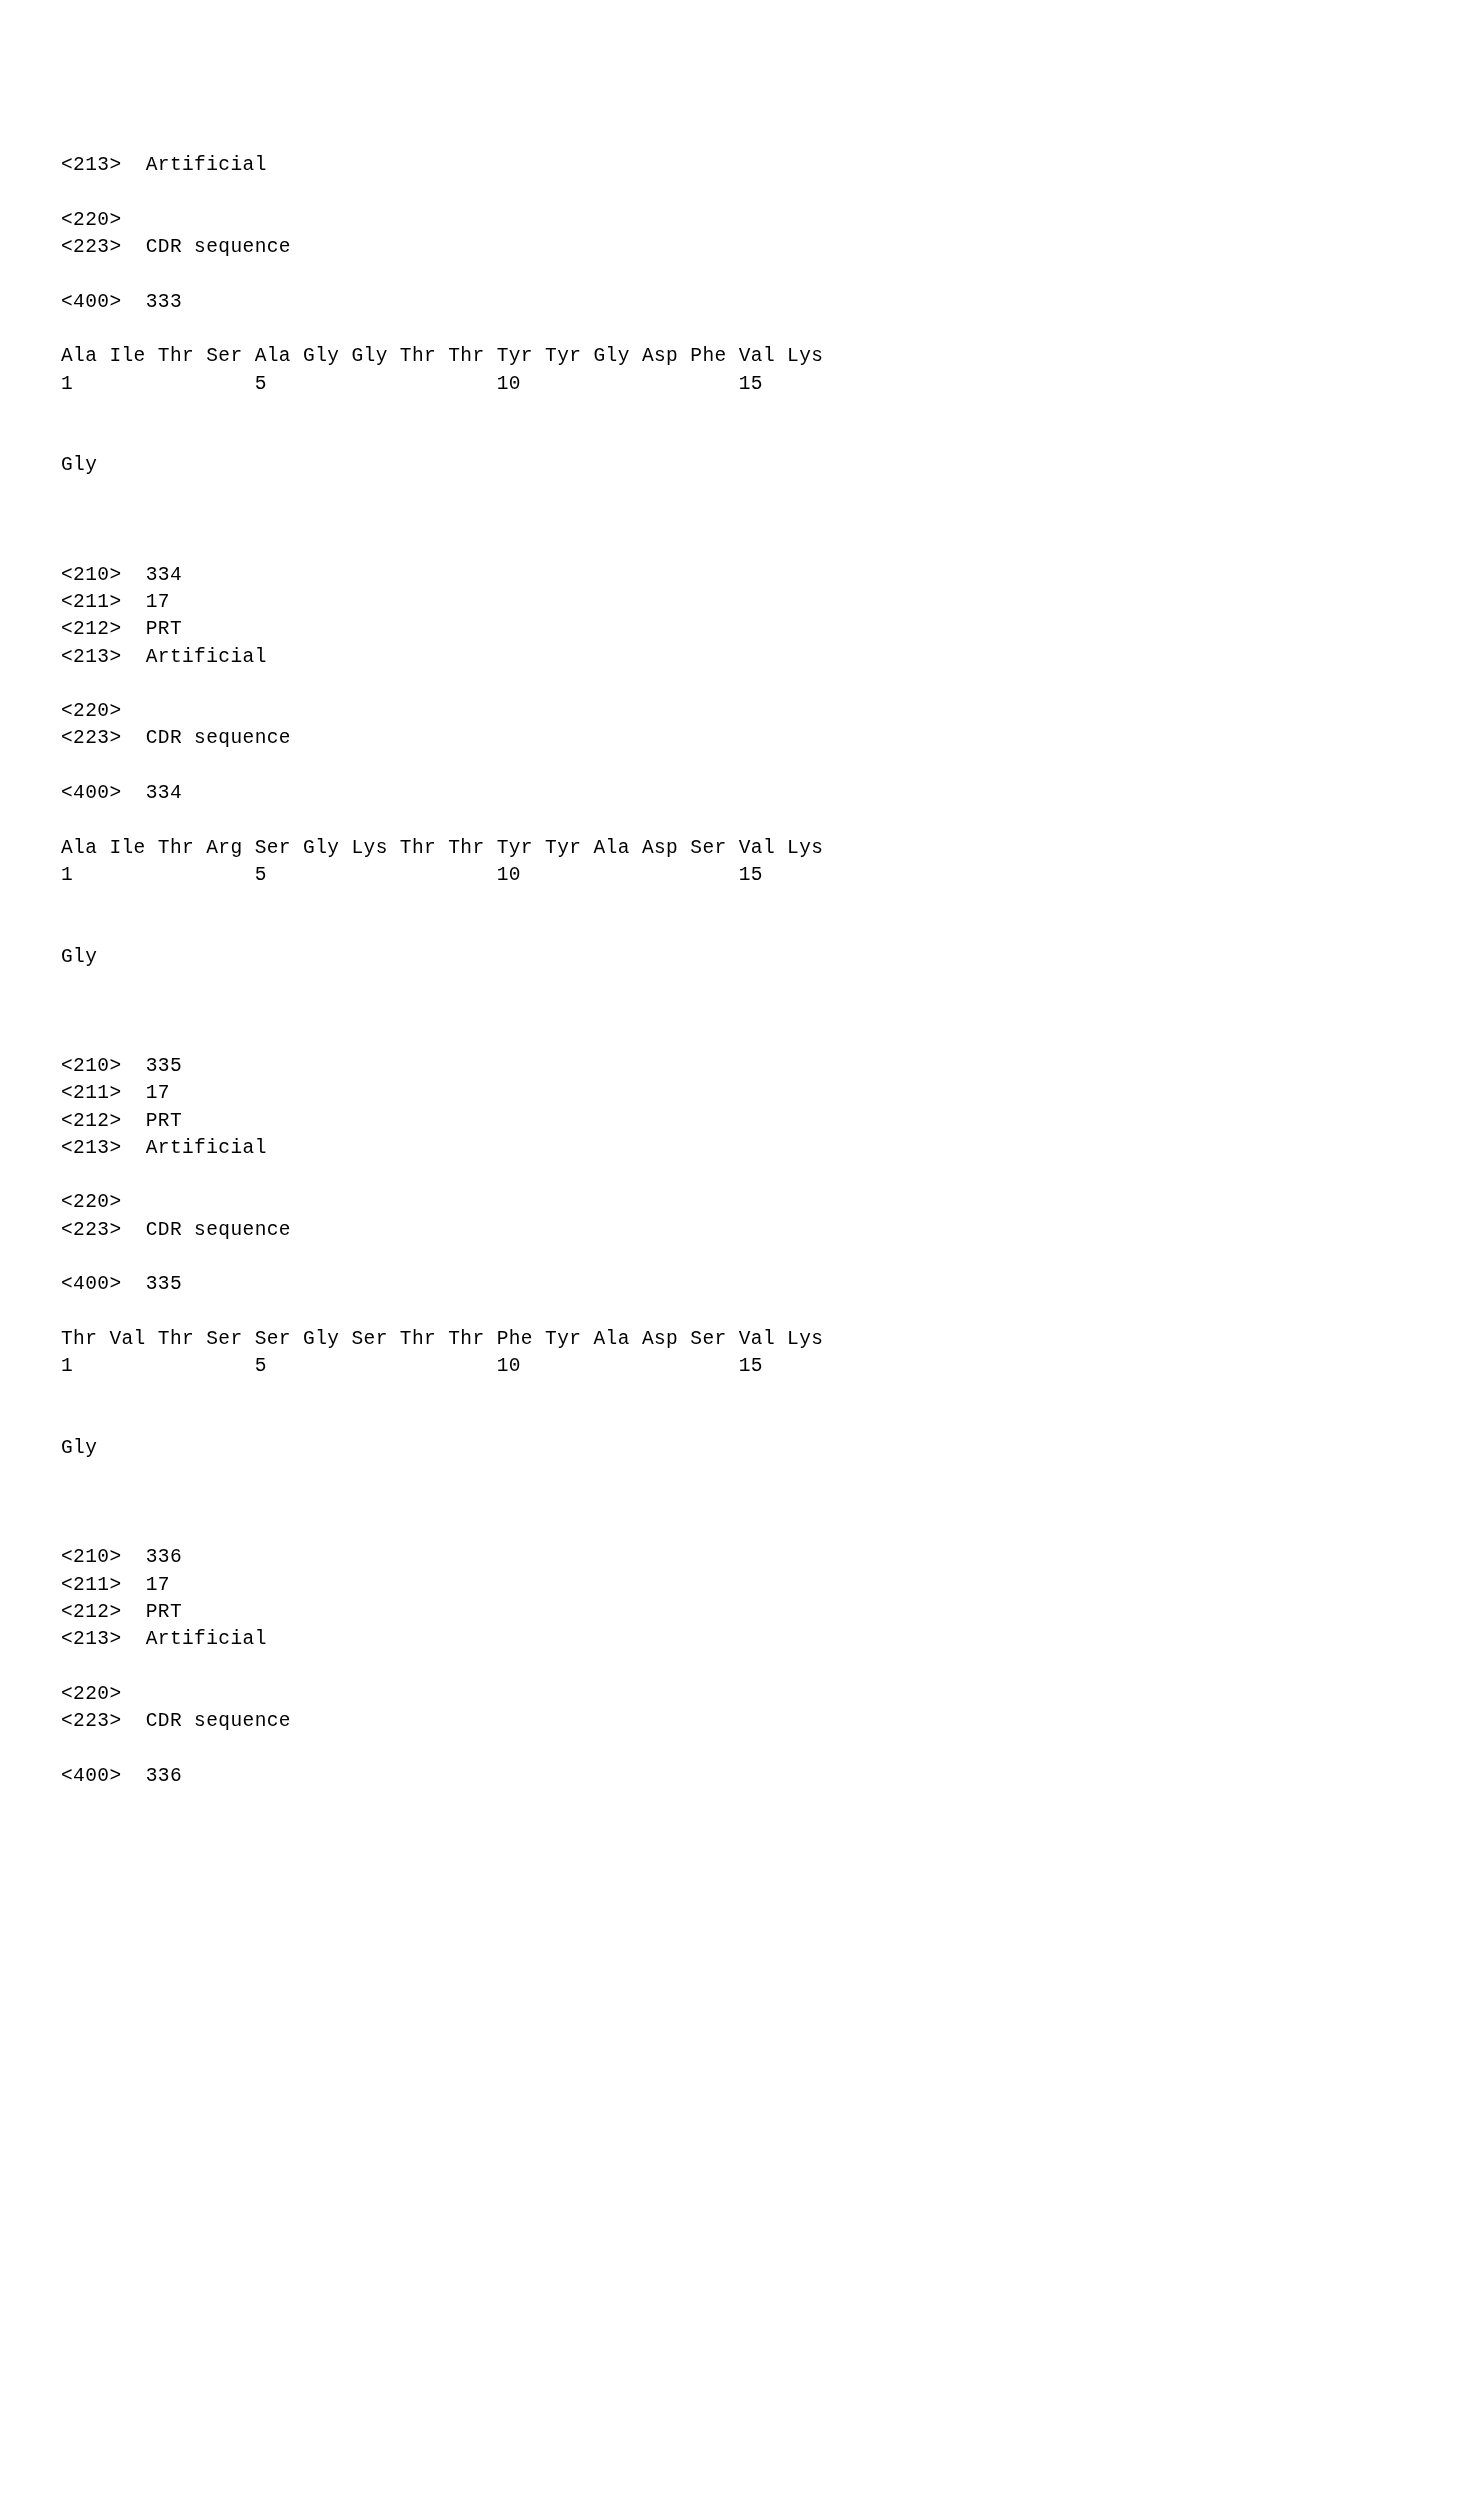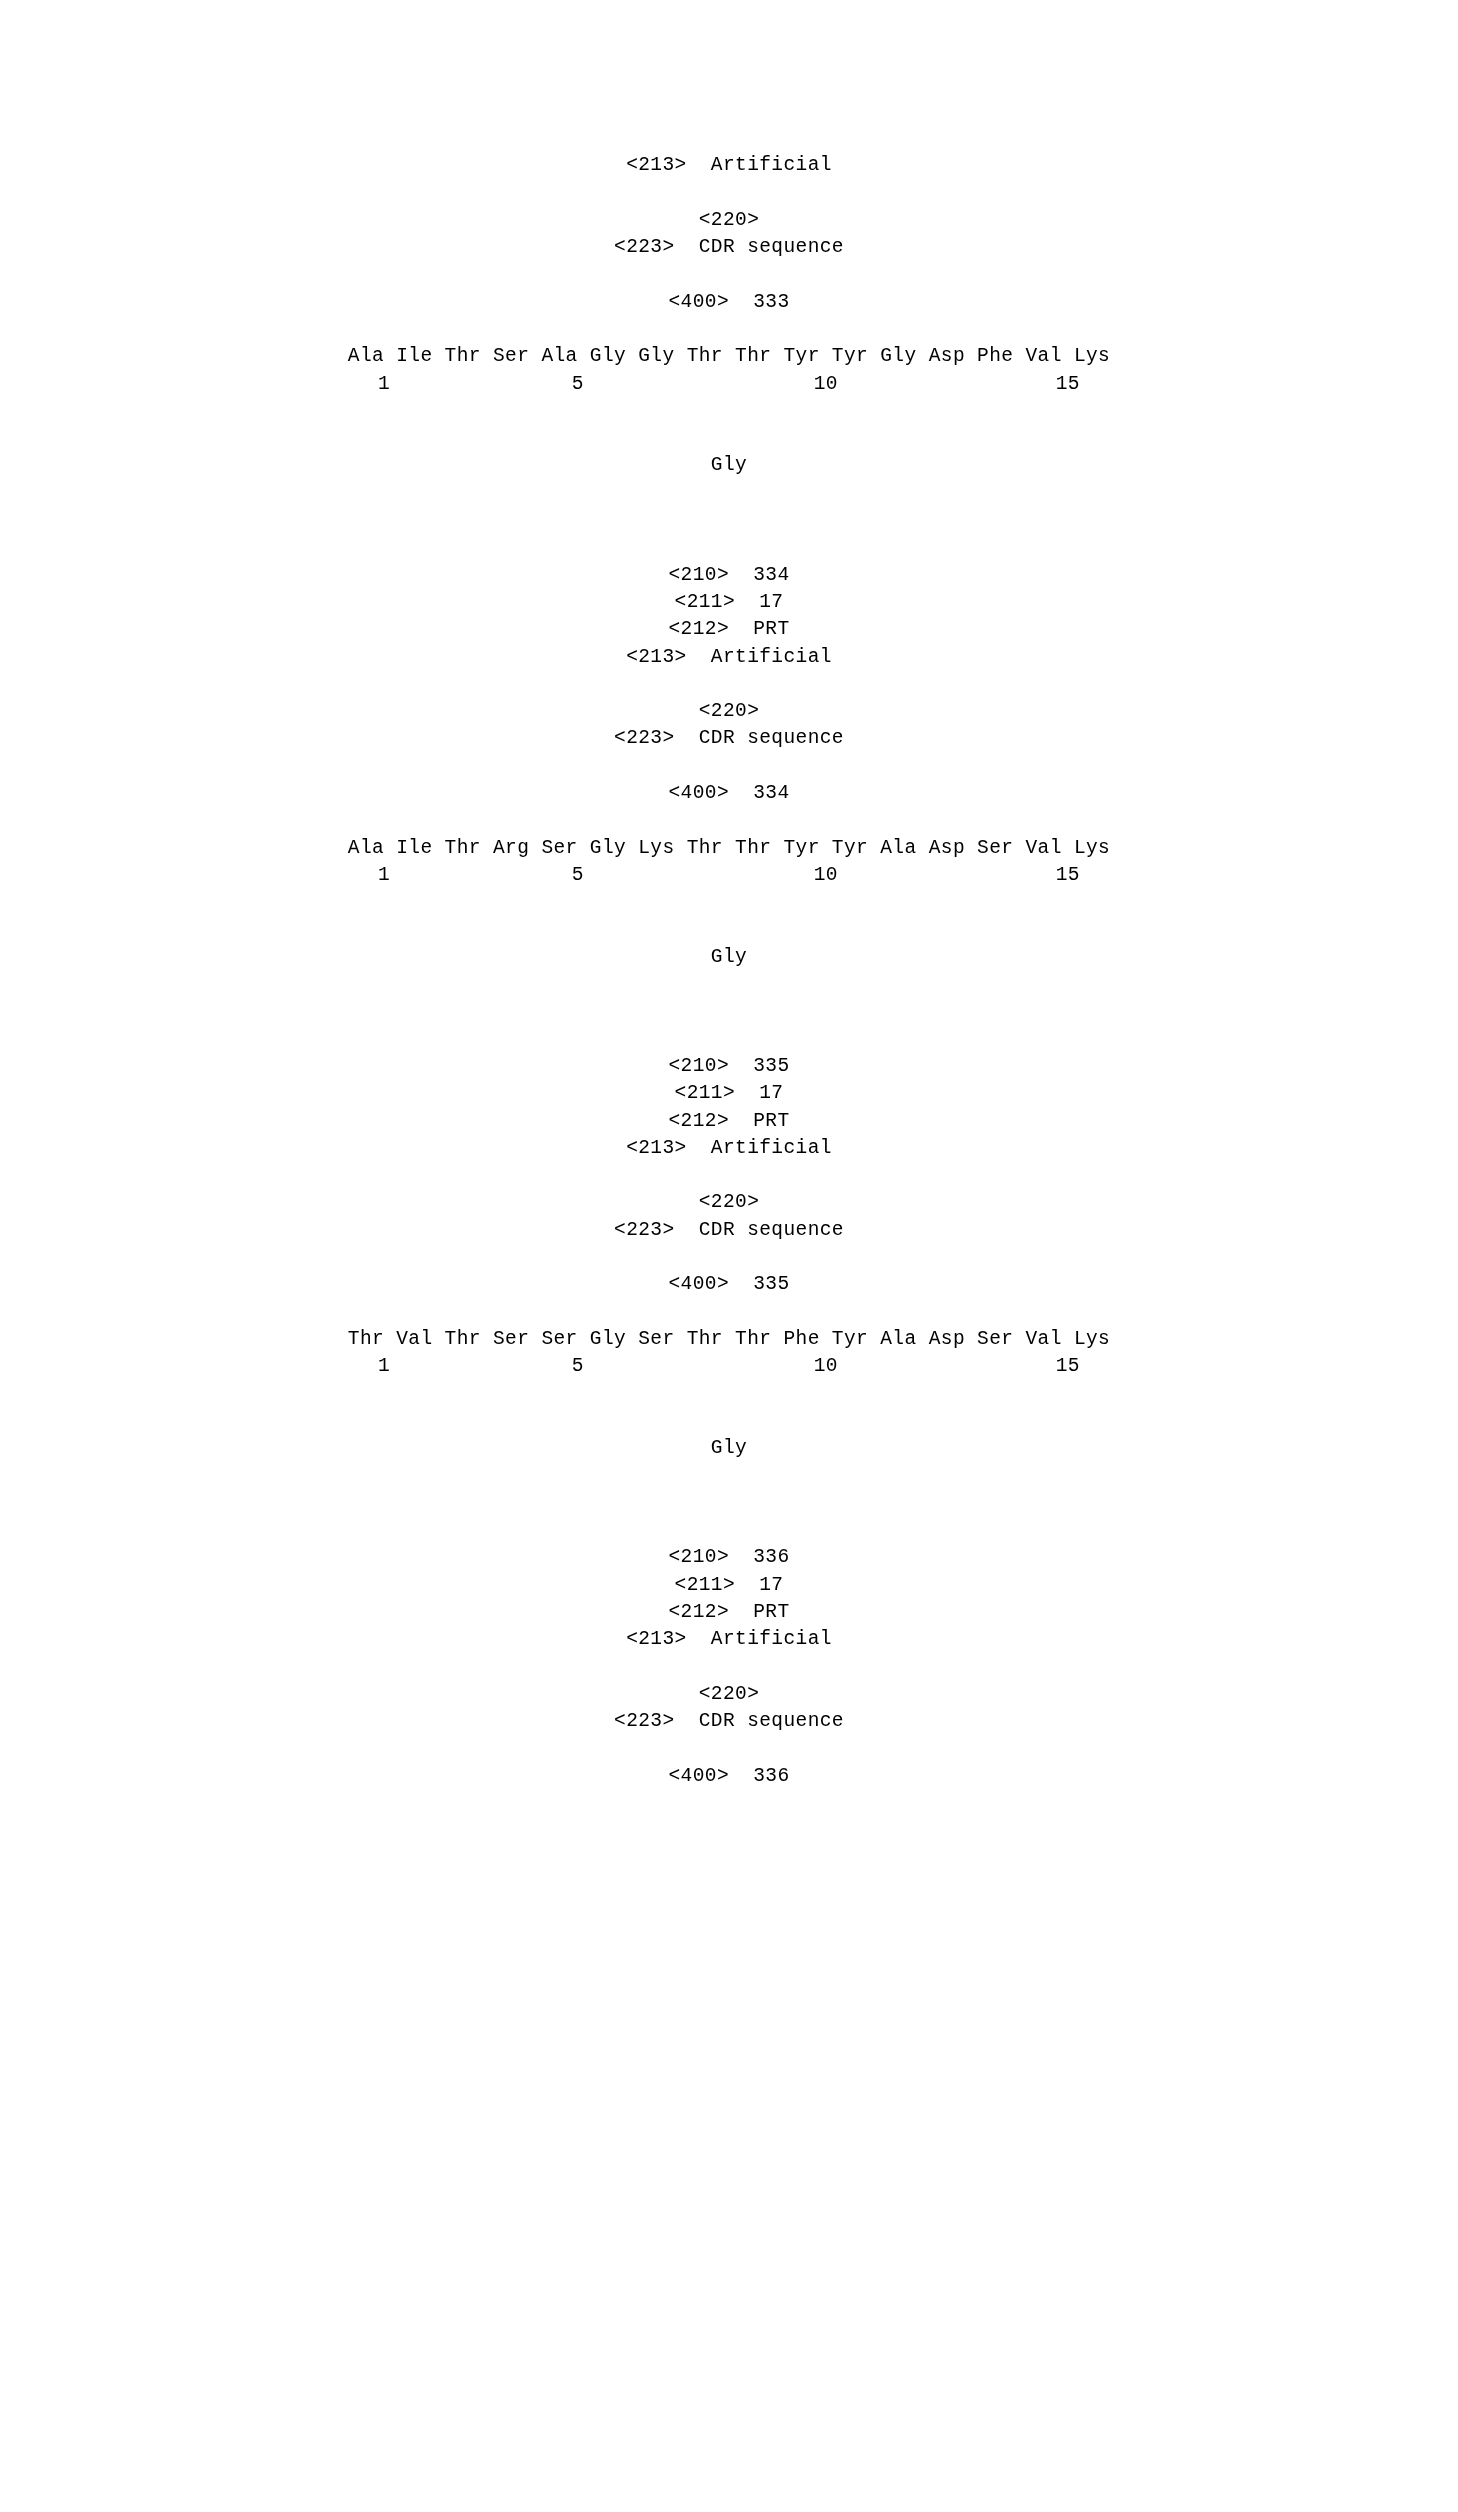--- a/index.html
+++ b/index.html
@@ -6,21 +6,21 @@
       background: #fff;
       font-family: "Courier New", Courier, monospace;
       font-size: 19.5px;
       color: #000;
       padding: 35px 53px;
       line-height: 1.4;
       white-space: pre;
       letter-spacing: 0.4px;
     }
     .entry { margin-bottom: 0; }
-    .tag-line { display: block; text-align: center; }
+    .tag-line { display: block; }
   </style>
 </head>
 <body>
 
 
 
 <div id="root"><div class="entry"><div class="tag-line">&lt;213&gt;  Artificial</div><div style="height: 1.4em;"></div><div class="tag-line">&lt;220&gt;</div><div class="tag-line">&lt;223&gt;  CDR sequence</div><div style="height: 1.4em;"></div><div class="tag-line">&lt;400&gt;  333</div><div style="height: 1.4em;"></div><div class="tag-line">Ala Ile Thr Ser Ala Gly Gly Thr Thr Tyr Tyr Gly Asp Phe Val Lys</div><div class="tag-line">1               5                   10                  15</div><div style="height: 2.8em;"></div><div class="tag-line">Gly</div><div style="height: 4.2em;"></div></div><div class="entry"><div class="tag-line">&lt;210&gt;  334</div><div class="tag-line">&lt;211&gt;  17</div><div class="tag-line">&lt;212&gt;  PRT</div><div class="tag-line">&lt;213&gt;  Artificial</div><div style="height: 1.4em;"></div><div class="tag-line">&lt;220&gt;</div><div class="tag-line">&lt;223&gt;  CDR sequence</div><div style="height: 1.4em;"></div><div class="tag-line">&lt;400&gt;  334</div><div style="height: 1.4em;"></div><div class="tag-line">Ala Ile Thr Arg Ser Gly Lys Thr Thr Tyr Tyr Ala Asp Ser Val Lys</div><div class="tag-line">1               5                   10                  15</div><div style="height: 2.8em;"></div><div class="tag-line">Gly</div><div style="height: 4.2em;"></div></div><div class="entry"><div class="tag-line">&lt;210&gt;  335</div><div class="tag-line">&lt;211&gt;  17</div><div class="tag-line">&lt;212&gt;  PRT</div><div class="tag-line">&lt;213&gt;  Artificial</div><div style="height: 1.4em;"></div><div class="tag-line">&lt;220&gt;</div><div class="tag-line">&lt;223&gt;  CDR sequence</div><div style="height: 1.4em;"></div><div class="tag-line">&lt;400&gt;  335</div><div style="height: 1.4em;"></div><div class="tag-line">Thr Val Thr Ser Ser Gly Ser Thr Thr Phe Tyr Ala Asp Ser Val Lys</div><div class="tag-line">1               5                   10                  15</div><div style="height: 2.8em;"></div><div class="tag-line">Gly</div><div style="height: 4.2em;"></div></div><div class="entry"><div class="tag-line">&lt;210&gt;  336</div><div class="tag-line">&lt;211&gt;  17</div><div class="tag-line">&lt;212&gt;  PRT</div><div class="tag-line">&lt;213&gt;  Artificial</div><div style="height: 1.4em;"></div><div class="tag-line">&lt;220&gt;</div><div class="tag-line">&lt;223&gt;  CDR sequence</div><div style="height: 1.4em;"></div><div class="tag-line">&lt;400&gt;  336</div></div></div>
 
 
 

